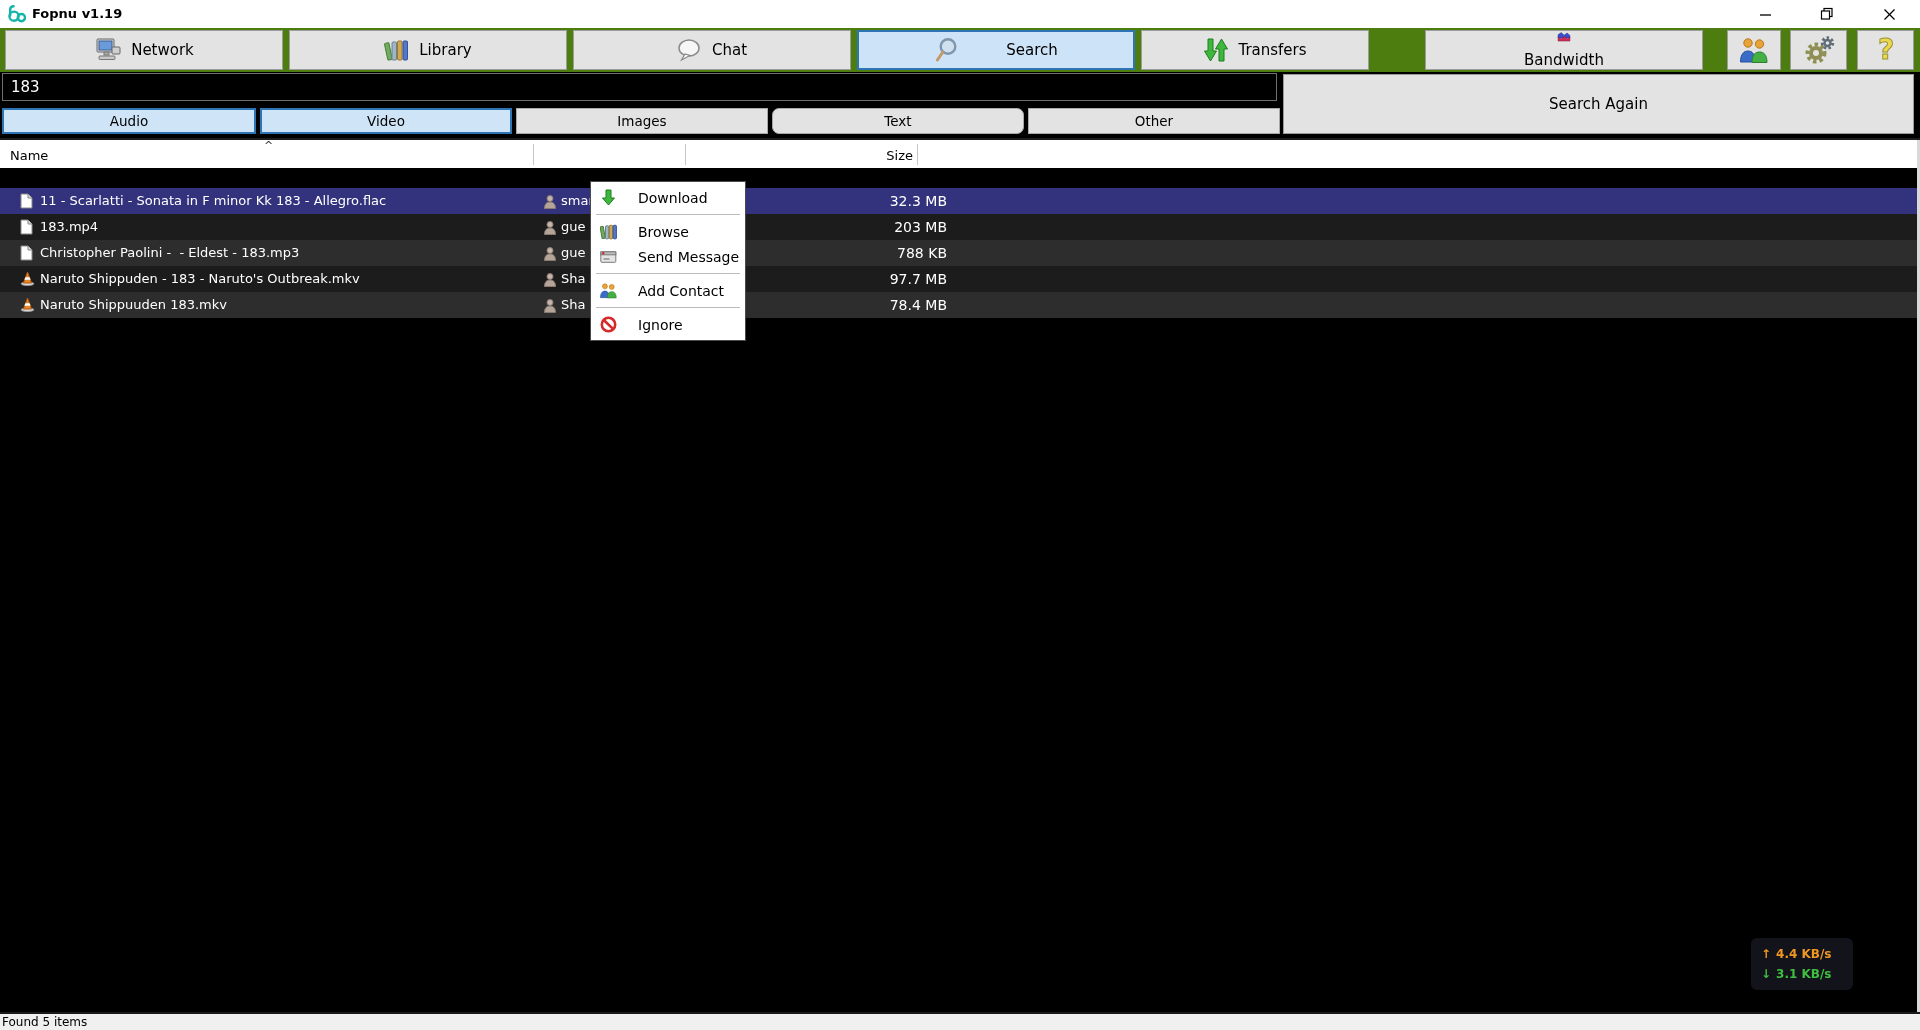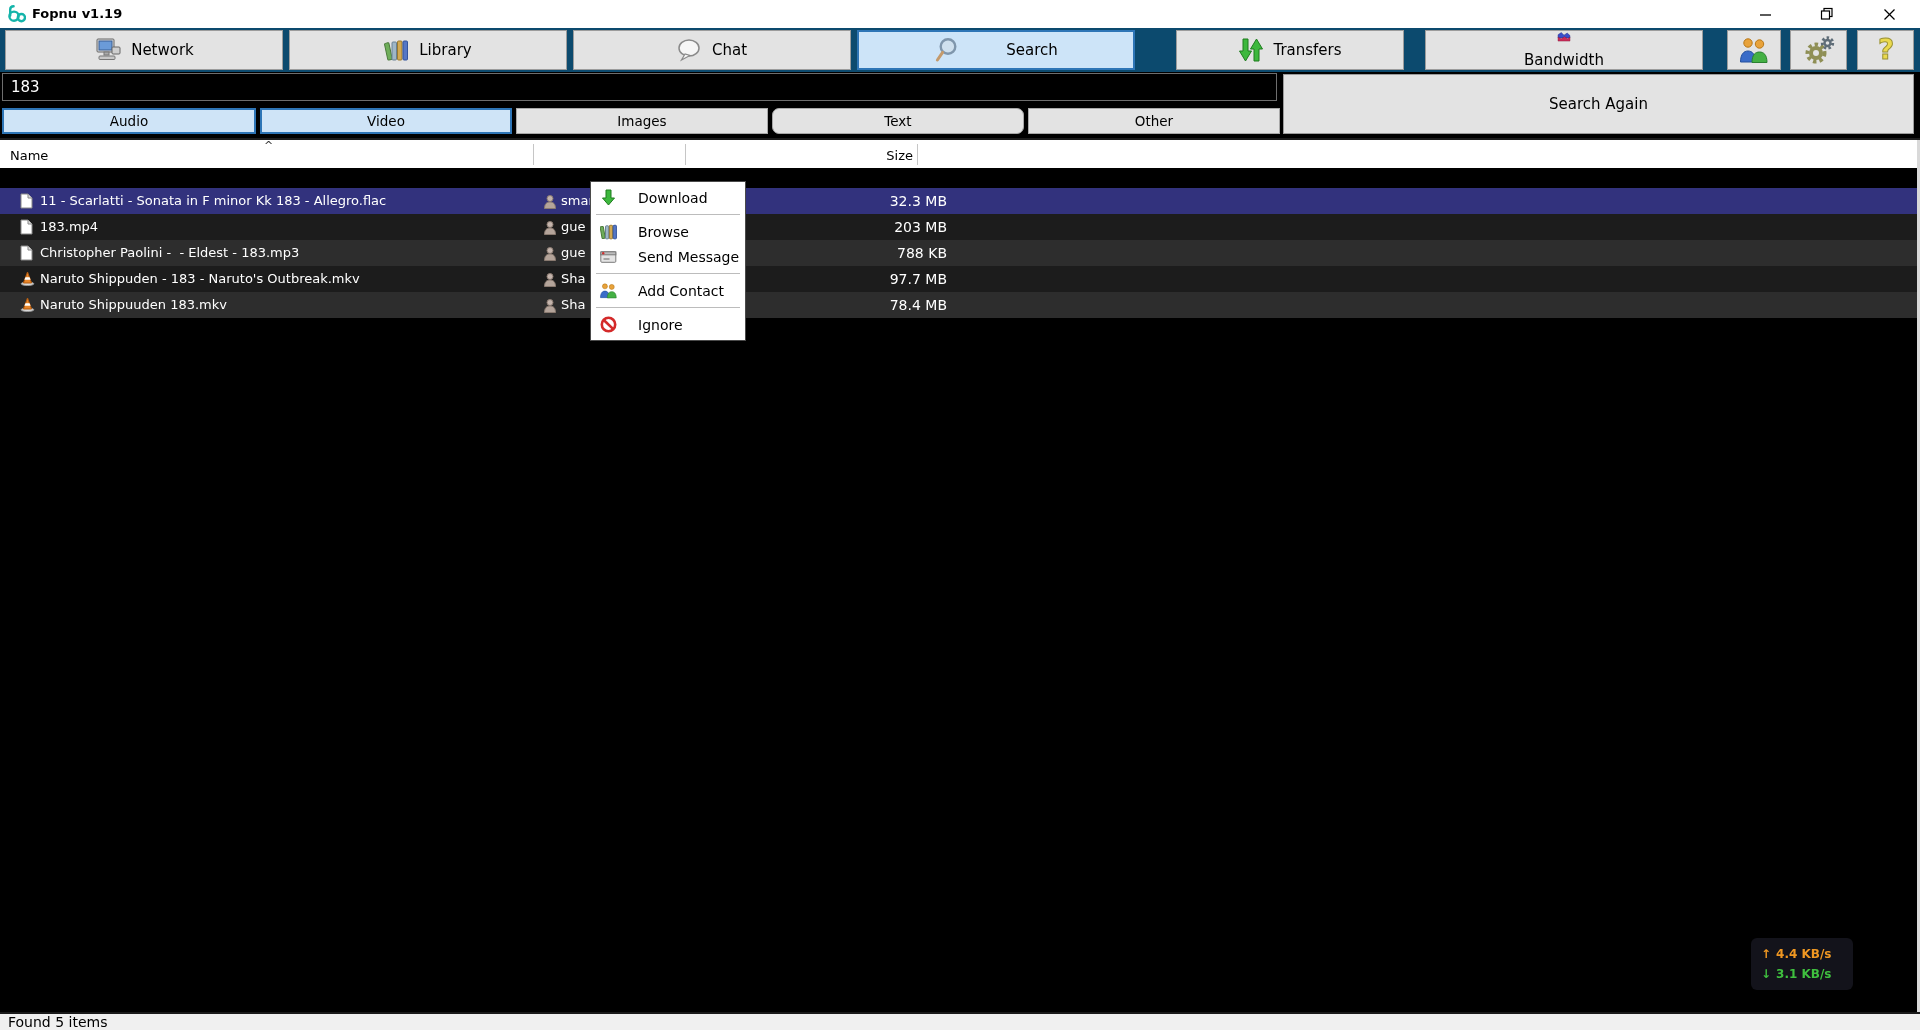--- a/index.html
+++ b/index.html
@@ -8,29 +8,29 @@
   .window { position:relative; width:1920px; height:1030px; background:#000; overflow:hidden; }
 
   
   .titlebar { position:absolute; top:0; left:0; width:1920px; height:28px; background:#ffffff; }
   .app-logo { position:absolute; left:8px; top:5px; width:18px; height:18px; }
   .title-text { position:absolute; left:32px; top:6px; font-size:13px; font-weight:600; color:#000; }
   .win-controls { position:absolute; right:0; top:0; height:28px; display:flex; }
   .win-btn { width:62px; height:28px; display:flex; align-items:center; justify-content:center; background:#fff; }
 
   
-  .toolbar { position:absolute; top:28px; left:0; width:1920px; height:44px; background:#0c4a6e; }
+  .toolbar { position:absolute; top:28px; left:0; width:1920px; height:44px; background:#4d7c0f; }
   .tb-btn { position:absolute; top:2px; height:40px; background:#e3e3e3; border:1px solid #9c9c9c;
             display:flex; align-items:center; justify-content:center; gap:9px; font-size:15px; color:#000; }
   .tb-btn.active { background:#cde4f8; border:2px solid #2e75b6;gap:46px; }
   .tb-net { left:5px;    width:278px; }
   .tb-lib { left:289px;  width:278px; }
   .tb-chat{ left:573px;  width:278px; }
   .tb-sea { left:857px;  width:278px; }
-  .tb-tra { left:1141px; width:228px;margin-left:35px; }
+  .tb-tra { left:1141px; width:228px; }
   .tb-ban { left:1425px; width:278px;flex-direction:column; }
   .tb-sml { position:absolute; top:2px; height:40px; background:#e3e3e3; border:1px solid #9c9c9c;
             display:flex; align-items:center; justify-content:center; }
   .tb-users { left:1727px; width:54px; }
   .tb-gear  { left:1790px; width:57px; }
   .tb-help  { left:1857px; width:57px; }
 
   
   .search-input { position:absolute; top:73px; left:2px; width:1275px; height:28px; background:#000;
                   color:#fff; border:1px solid #6e6e6e; font-size:15px; padding:0 8px;
@@ -83,22 +83,22 @@
   
   .speed-overlay { position:absolute; left:1751px; top:938px; width:102px; height:52px;
                    background:#13131b; border-radius:6px; padding-top:6px; }
   .speed-line { display:flex; gap:5px; font-size:12px; font-weight:bold; padding-left:10px; line-height:20px; }
   .up-c { color:#ef9722; }
   .dn-c { color:#3fbf3f; }
 
   
   .right-frame { position:absolute; right:0; top:140px; width:3px; height:872px; background:#d9d9d9; }
   .statusbar { position:absolute; top:1012px; left:0; width:1920px; height:18px; background:#f0f0f0;
-               border-top:2px solid #1a1a1a; display:flex; align-items:center; padding-left:8px;
-               font-size:14px; color:#000; }
+               border-top:2px solid #1a1a1a; display:flex; align-items:center; padding-left:2px;
+               font-size:12px; color:#000; }
 </style>
 </head>
 <body>
 
 <div class="window">
 
   <div class="titlebar">
     <svg class="app-logo" viewBox="0 0 18 18">
       <path d="M2.2 10.5 V4.5 Q2.2 1.2 5.6 1.2" fill="none" stroke="#14b4aa" stroke-width="2.4" stroke-linecap="round"></path>
       <circle cx="6" cy="11.2" r="4.6" fill="none" stroke="#14b4aa" stroke-width="2.4"></circle>

